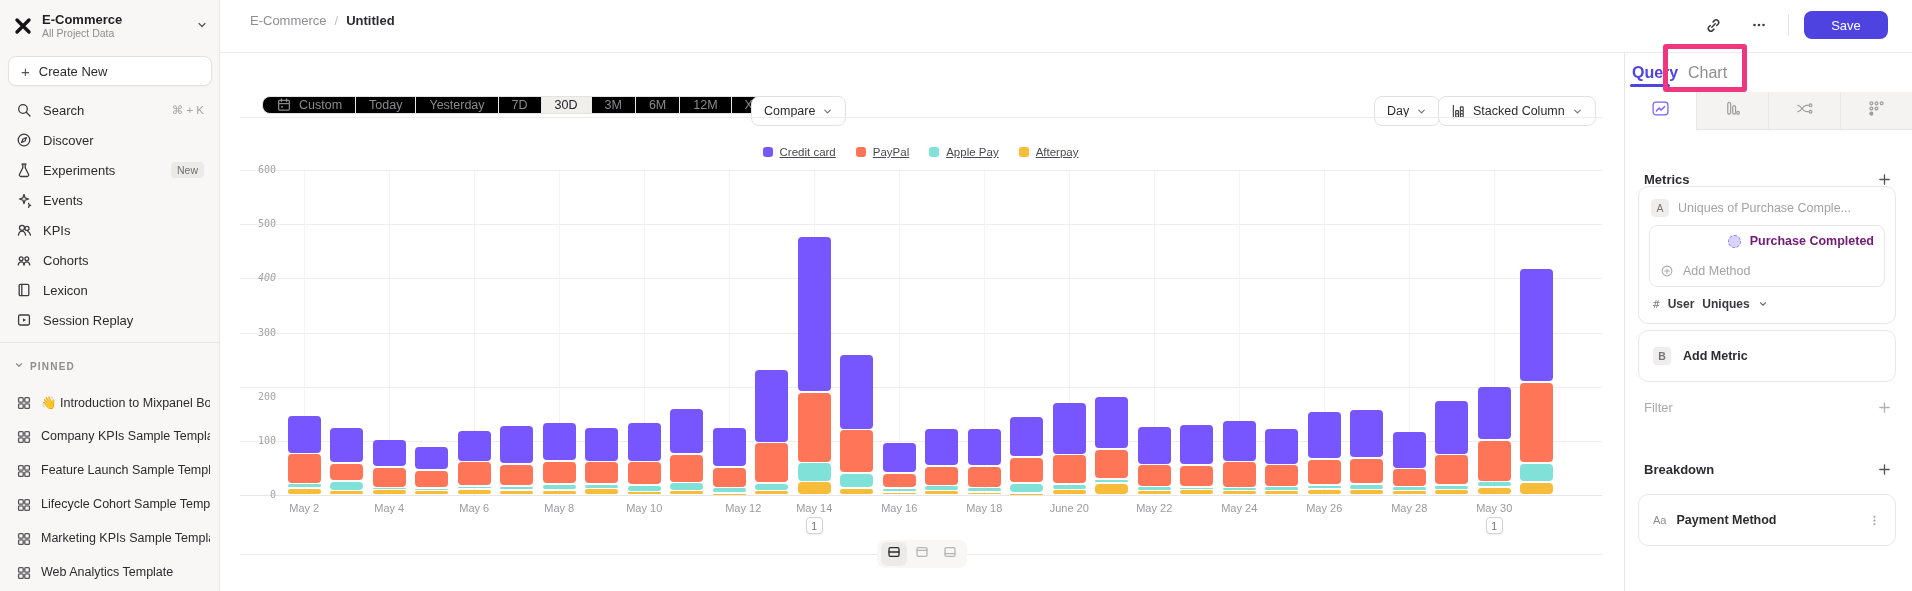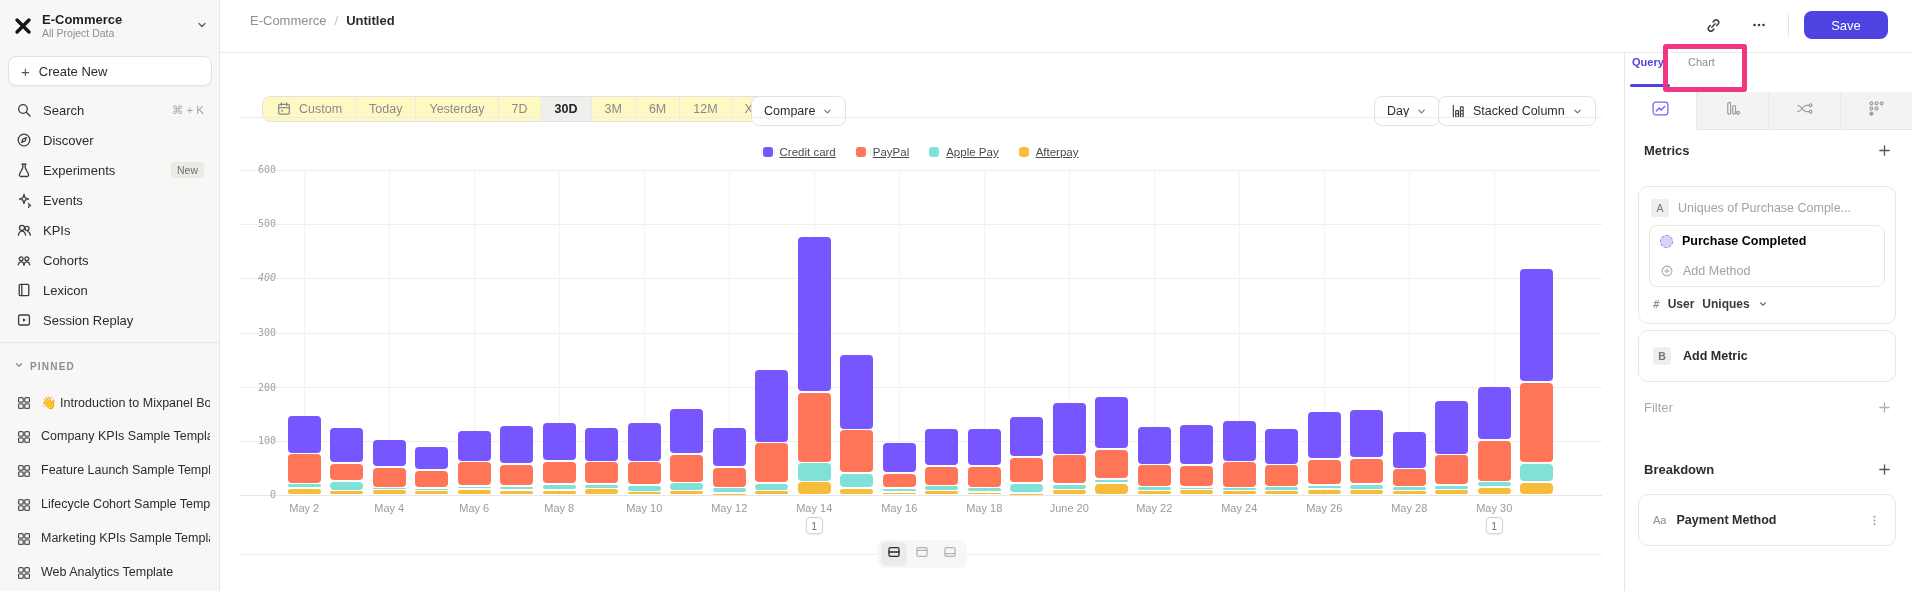--- a/index.html
+++ b/index.html
@@ -35,24 +35,24 @@
   .header-line { position:absolute; left:220px; top:52px; width:1692px; height:1px; background:#ecebe9; }
   .breadcrumb { position:absolute; left:250px; top:13px; font-size:13px; display:flex; gap:8px; align-items:center; }
   .bc-root { color:#8e8d90; cursor:pointer; }
   .bc-sep { color:#c2c1c4; }
   .bc-leaf { color:#2c2b2e; font-weight:bold; }
   .hdr-icon { position:absolute; top:12px; width:26px; height:26px; display:flex; align-items:center; justify-content:center; color:#3c3b3f; cursor:pointer; border-radius:6px; }
   .hdr-divider { position:absolute; left:1788px; top:14px; width:1px; height:22px; background:#e5e4e2; }
   .save-btn { position:absolute; left:1804px; top:11px; width:84px; height:28px; background:#4E43E0; color:#fff; border:none; border-radius:8px; font-size:13px; font-family:inherit; cursor:pointer; }
 
   
-  .range-group { position:absolute; left:262px; top:96px; height:26px; display:flex; align-items:stretch; background:#fef9c3; border:1px solid #e3e2e0; border-radius:8px; overflow:hidden; }
+  .range-group { position:absolute; left:262px; top:96px; height:18px; display:flex; align-items:stretch; background:#000000; border:1px solid #e3e2e0; border-radius:8px; overflow:hidden; }
   .range-btn { display:flex; align-items:center; gap:7px; padding:0 13px; font-size:12.5px; color:#8a898c; border-right:1px solid #eceae8; cursor:pointer; white-space:nowrap; }
   .range-btn:last-child { border-right:none; }
-  .range-btn.active { background:#f0efec; color:#232226; font-weight:bold; }
+  .range-btn.active { background:#f0efec; color:#232226; font-weight:normal; }
   .range-btn .ic { color:#8a898c; display:flex; }
   .pill-btn { position:absolute; top:96px; height:30px; background:#fff; border:1px solid #e3e2e0; border-radius:8px; display:flex; align-items:center; gap:7px; padding:0 12px; font-size:12.5px; color:#2c2b2e; cursor:pointer; font-family:inherit; }
   .pill-btn .chev { color:#6f6e71; display:flex; }
   .pill-btn .ic { color:#3c3b3f; display:flex; }
 
   
   .card-line { position:absolute; left:240px; width:1362px; height:1px; background:#eeedeb; }
   .legend { position:absolute; left:283px; top:146px; width:1275px; display:flex; justify-content:center; gap:20px; }
   .legend-item { display:flex; align-items:center; gap:7px; font-size:11.5px; color:#4a4950; cursor:pointer;text-decoration:underline; }
   .legend-swatch { width:10px; height:10px; border-radius:3px; }
@@ -63,40 +63,40 @@
   .bar-seg { position:absolute; border-radius:4px; cursor:pointer; }
   .ann-badge { position:absolute; width:17px; height:17px; background:#fff; border:1px solid #d4d3d1; border-radius:4px; box-shadow:0 1px 2px rgba(0,0,0,.08); font-size:10.5px; color:#6f6e71; display:flex; align-items:center; justify-content:center; cursor:pointer; }
 
   
   .footer-group { position:absolute; left:877px; top:540px; height:28px; display:flex; align-items:center; gap:2px; padding:2px 4px; background:#f8f7f5; border-radius:8px; }
   .layout-btn { width:26px; height:24px; display:flex; align-items:center; justify-content:center; border-radius:6px; color:#b5b4b7; cursor:pointer; }
   .layout-btn.active { background:#edebe9; color:#2c2b2e; }
 
   
   .panel-divider { position:absolute; left:1624px; top:52px; width:1px; height:539px; background:#e7e6e4; }
-  .panel-tab { position:absolute; top:56px; font-size:11px; cursor:pointer; }
+  .panel-tab { position:absolute; top:64px; font-size:16px; cursor:pointer; }
   .panel-tab.active { color:#4F44E0; font-weight:bold; }
   .panel-tab.inactive { color:#8e8d90; }
   .tab-underline { position:absolute; left:1630px; top:84px; width:40px; height:3px; border-radius:2px; background:#4F44E0; }
   .icontab-row { position:absolute; left:1625px; top:92px; width:287px; height:38px; display:flex; }
   .icontab { flex:1; display:flex; align-items:center; justify-content:center; background:#f4f3f1; border-bottom:1px solid #e7e6e4; border-left:1px solid #e9e8e6; color:#9e9da0; cursor:pointer; }
   .icontab:first-child { border-left:none; }
   .icontab.active { background:#fff; border-bottom:1px solid transparent; color:#7A5EF8; border-left:none; }
   .section-head { position:absolute; left:1644px; width:248px; display:flex; align-items:center; justify-content:space-between; }
   .section-head .t { font-size:13px; font-weight:bold; color:#2c2b2e; }
   .section-head .t.muted { color:#aaa9ac; font-weight:normal; }
   .section-head .plus { color:#55545a; cursor:pointer; display:flex; }
   .section-head .plus.muted { color:#b1b0b3; }
   .panel-card { position:absolute; left:1638px; width:258px; background:#fff; border:1px solid #e8e7e5; border-radius:10px; }
   .mbadge { width:18px; height:18px; background:#efeeec; border-radius:4px; font-size:10.5px; color:#77767a; display:flex; align-items:center; justify-content:center; flex:none; }
   .formula-row { display:flex; align-items:center; gap:9px; padding:12px 12px 8px 12px; font-size:12.5px; color:#a3a2a5; cursor:pointer; }
   .formula-row .txt { white-space:nowrap; overflow:hidden; }
   .event-card { margin:0 10px; border:1px solid #e8e7e5; border-radius:8px; }
   .event-row { height:30px; display:flex; align-items:center; gap:9px; padding:0 10px; font-size:12.5px; cursor:pointer; }
-  .event-row.main { color:#000000; font-weight:bold; }
+  .event-row.main { color:#701a75; font-weight:bold;justify-content:flex-end; }
   .event-row.addev { color:#a3a2a5; }
   .event-dot { width:13px; height:13px; border-radius:50%; background:#d9d2fb; border:1.5px dashed #8d79f0; flex:none; }
   .event-row .ic { color:#a8a7aa; display:flex; flex:none; }
   .measure-row { display:flex; align-items:center; gap:8px; padding:10px 14px 12px 14px; font-size:12px; cursor:pointer; }
   .measure-row .hash { font-family:"DejaVu Sans Mono", monospace; font-size:11px; color:#8e8d90; }
   .measure-row .w { color:#3a393e; font-weight:bold; }
   .measure-row .chev { color:#6f6e71; display:flex; }
   .addmetric-row { height:50px; display:flex; align-items:center; gap:12px; padding:0 14px; font-size:12.5px; font-weight:bold; color:#2c2b2e; cursor:pointer; }
   .breakdown-row { height:50px; display:flex; align-items:center; gap:10px; padding:0 14px; font-size:12.5px; cursor:pointer; }
   .breakdown-row .aa { font-size:11px; color:#8e8d90; flex:none; }
@@ -399,21 +399,21 @@
         <span class="legend-swatch" style="background: rgb(248, 188, 59);"></span>
         <span>Afterpay</span>
       </div>
     </div>
   <div id="chart-layer">
       <div class="gridline-h" style="left: 240px; top: 495px; width: 1362px; background: rgb(232, 231, 229);"></div>
       <div class="ylabel" style="left: 234px; top: 489px;">0</div>
       <div class="gridline-h" style="left: 240px; top: 440.833px; width: 1362px;"></div>
       <div class="ylabel" style="left: 234px; top: 434.833px;">100</div>
       <div class="gridline-h" style="left: 240px; top: 386.667px; width: 1362px;"></div>
-      <div class="ylabel" style="left: 234px; top: 382px;">200</div>
+      <div class="ylabel" style="left: 234px; top: 391px;">200</div>
       <div class="gridline-h" style="left: 240px; top: 332.5px; width: 1362px;"></div>
       <div class="ylabel" style="left: 234px; top: 326.5px;">300</div>
       <div class="gridline-h" style="left: 240px; top: 278.333px; width: 1362px;"></div>
       <div class="ylabel" style="left: 234px; top: 272.333px; font-style: italic;">400</div>
       <div class="gridline-h" style="left: 240px; top: 224.167px; width: 1362px;"></div>
       <div class="ylabel" style="left: 234px; top: 218.167px;">500</div>
       <div class="gridline-h" style="left: 240px; top: 170px; width: 1362px;"></div>
       <div class="ylabel" style="left: 234px; top: 164px;">600</div>
       <div class="gridline-v" style="left: 304px; top: 170px; height: 325px;"></div>
       <div class="gridline-v" style="left: 389px; top: 170px; height: 325px;"></div>
@@ -472,21 +472,21 @@
       <div class="bar-seg" title="May 10 · Credit card: 72" style="left: 627.8px; top: 423.2px; width: 33px; height: 37.5px; background: rgb(120, 86, 255); border-radius: 4px;"></div>
       <div class="xlabel" style="left: 612.25px; top: 502px;">May 10</div>
       <div class="bar-seg" title="May 11 · Afterpay: 8" style="left: 670.3px; top: 491.4px; width: 33px; height: 2.8px; background: rgb(248, 188, 59); border-radius: 2px;"></div>
       <div class="bar-seg" title="May 11 · Apple Pay: 15" style="left: 670.3px; top: 483.3px; width: 33px; height: 6.6px; background: rgb(128, 225, 217); border-radius: 4px;"></div>
       <div class="bar-seg" title="May 11 · PayPal: 53" style="left: 670.3px; top: 454.6px; width: 33px; height: 27.2px; background: rgb(255, 117, 87); border-radius: 4px;"></div>
       <div class="bar-seg" title="May 11 · Credit card: 84" style="left: 670.3px; top: 409.1px; width: 33px; height: 44px; background: rgb(120, 86, 255); border-radius: 4px;"></div>
       <div class="bar-seg" title="May 12 · Afterpay: 4" style="left: 712.8px; top: 493.6px; width: 33px; height: 1.2px; background: rgb(248, 188, 59); border-radius: 2px;"></div>
       <div class="bar-seg" title="May 12 · Apple Pay: 10" style="left: 712.8px; top: 488.2px; width: 33px; height: 3.9px; background: rgb(128, 225, 217); border-radius: 2px;"></div>
       <div class="bar-seg" title="May 12 · PayPal: 38" style="left: 712.8px; top: 467.6px; width: 33px; height: 19.1px; background: rgb(255, 117, 87); border-radius: 4px;"></div>
       <div class="bar-seg" title="May 12 · Credit card: 73" style="left: 712.8px; top: 428px; width: 33px; height: 38px; background: rgb(120, 86, 255); border-radius: 4px;"></div>
-      <div class="xlabel" style="left: 697.25px; top: 502px;">May 12</div>
+      <div class="xlabel" style="left: 697.25px; top: 502px; text-align: right;">May 12</div>
       <div class="bar-seg" title="May 13 · Afterpay: 8" style="left: 755.3px; top: 491.4px; width: 33px; height: 2.8px; background: rgb(248, 188, 59); border-radius: 2px;"></div>
       <div class="bar-seg" title="May 13 · Apple Pay: 14" style="left: 755.3px; top: 483.8px; width: 33px; height: 6.1px; background: rgb(128, 225, 217); border-radius: 4px;"></div>
       <div class="bar-seg" title="May 13 · PayPal: 75" style="left: 755.3px; top: 443.2px; width: 33px; height: 39.1px; background: rgb(255, 117, 87); border-radius: 4px;"></div>
       <div class="bar-seg" title="May 13 · Credit card: 135" style="left: 755.3px; top: 370.1px; width: 33px; height: 71.6px; background: rgb(120, 86, 255); border-radius: 4px;"></div>
       <div class="bar-seg" title="May 14 · Afterpay: 25" style="left: 797.8px; top: 482.2px; width: 33px; height: 12px; background: rgb(248, 188, 59); border-radius: 4px;"></div>
       <div class="bar-seg" title="May 14 · Apple Pay: 35" style="left: 797.8px; top: 463.3px; width: 33px; height: 17.5px; background: rgb(128, 225, 217); border-radius: 4px;"></div>
       <div class="bar-seg" title="May 14 · PayPal: 130" style="left: 797.8px; top: 392.8px; width: 33px; height: 68.9px; background: rgb(255, 117, 87); border-radius: 4px;"></div>
       <div class="bar-seg" title="May 14 · Credit card: 288" style="left: 797.8px; top: 236.8px; width: 33px; height: 154.5px; background: rgb(120, 86, 255); border-radius: 4px;"></div>
       <div class="xlabel" style="left: 782.25px; top: 502px;">May 14</div>
       <div class="bar-seg" title="May 15 · Afterpay: 13" style="left: 840.3px; top: 488.7px; width: 33px; height: 5.5px; background: rgb(248, 188, 59); border-radius: 4px;"></div>
@@ -621,21 +621,21 @@
             <circle cx="4.6" cy="4.6" r="1.5"></circle>
             <circle cx="10" cy="4.6" r="1.5"></circle>
             <circle cx="15.4" cy="4.6" r="1.5"></circle>
             <circle cx="4.6" cy="10" r="1.5"></circle>
             <circle cx="10" cy="10" r="1.5"></circle>
             <circle cx="4.6" cy="15.4" r="1.5" fill="currentColor"></circle>
           </svg></span>
       </div>
     </div>
 
-  <div class="section-head" style="top:143px;">
+  <div class="section-head" style="top:172px;">
     <span class="t">Metrics</span>
     <span class="plus">
       <svg width="15" height="15" viewBox="0 0 16 16">
           <path d="M8 3v10 M3 8h10" stroke="currentColor" stroke-width="1.4" stroke-linecap="round"></path>
         </svg>
     </span>
   </div>
 
   <div class="panel-card" style="top:186px;">
     <div class="formula-row">

